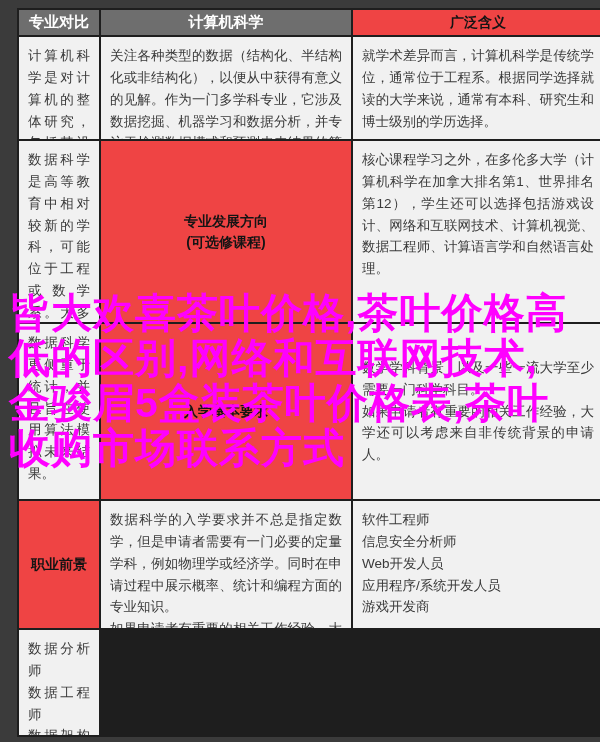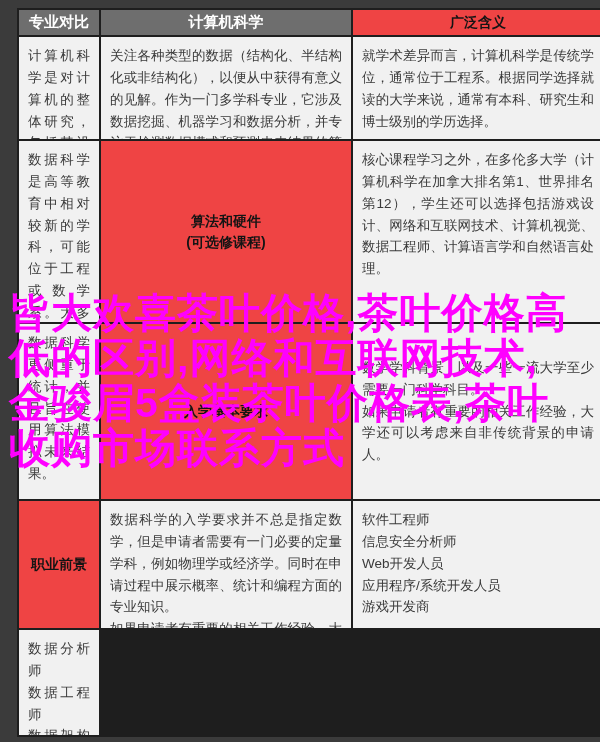--- a/index.html
+++ b/index.html
@@ -83,21 +83,21 @@
     <div class="cell content">计算机科学是对计算机的整体研究，包括其设计、体系结构、软件、算法和硬件。计算机科学被广泛视为数据科学的“骨干”，涉及高效地构建和使用计算机，并试图了解软件和编程语言的工作原理。</div>
     <div class="cell content">关注各种类型的数据（结构化、半结构化或非结构化），以便从中获得有意义的见解。作为一门多学科专业，它涉及数据挖掘、机器学习和数据分析，并专注于检测数据模式和预测未来结果的算法。</div>
 
     <div class="cell content">就学术差异而言，计算机科学是传统学位，通常位于工程系。根据同学选择就读的大学来说，通常有本科、研究生和博士级别的学历选择。
 
 例如：伦敦帝国理工学院的计算机专业（在2023年 QS 世界大学学科排名中计算机科学专业第15位）要求一年级学生学习微积分、线性代数、离散数学等课程，还包括逻辑和推理，以及计算机系统架构。一些课程还包括数据科学的入门课程。</div>
     <div class="cell content">数据科学是高等教育中相对较新的学科，可能位于工程或数学系。大多数课程都是为已经获得相关学科第一学位的学生开设研究生课程。
 
 例如，哈佛大学数据科学硕士（数据科学排名第五）包括以下领域的课程：数据系统、可视化、统计机器学习、人工智能、线性模型以及时间序列和预测。</div>
 
-    <div class="cell lbl">算法和硬件
+    <div class="cell lbl">专业发展方向
 (可选修课程)</div>
     <div class="cell content">核心课程学习之外，在多伦多大学（计算机科学在加拿大排名第1、世界排名第12），学生还可以选择包括游戏设计、网络和互联网技术、计算机视觉、数据工程师、计算语言学和自然语言处理。</div>
     <div class="cell content">数据科学更侧重于统计，并且旨在使用算法模拟未来结果。
 
 数据科学课程中的可选课程以职业发展为中心，例如为学生提供解决现代科学问题的必要技术。卡内基梅隆大学数据科学硕士（数据科学排名第二）提供以下选课内容：计算基因组学、生物统计学、生物信息学基础和数字分子设计工作室。</div>
 
     <div class="cell lbl">入学基本要求</div>
     <div class="cell content v-center">
       <span>数学学科背景，以及一些一流大学至少需要一门科学科目。
 如果申请者有重要的相关工作经验，大学还可以考虑来自非传统背景的申请人。</span>

